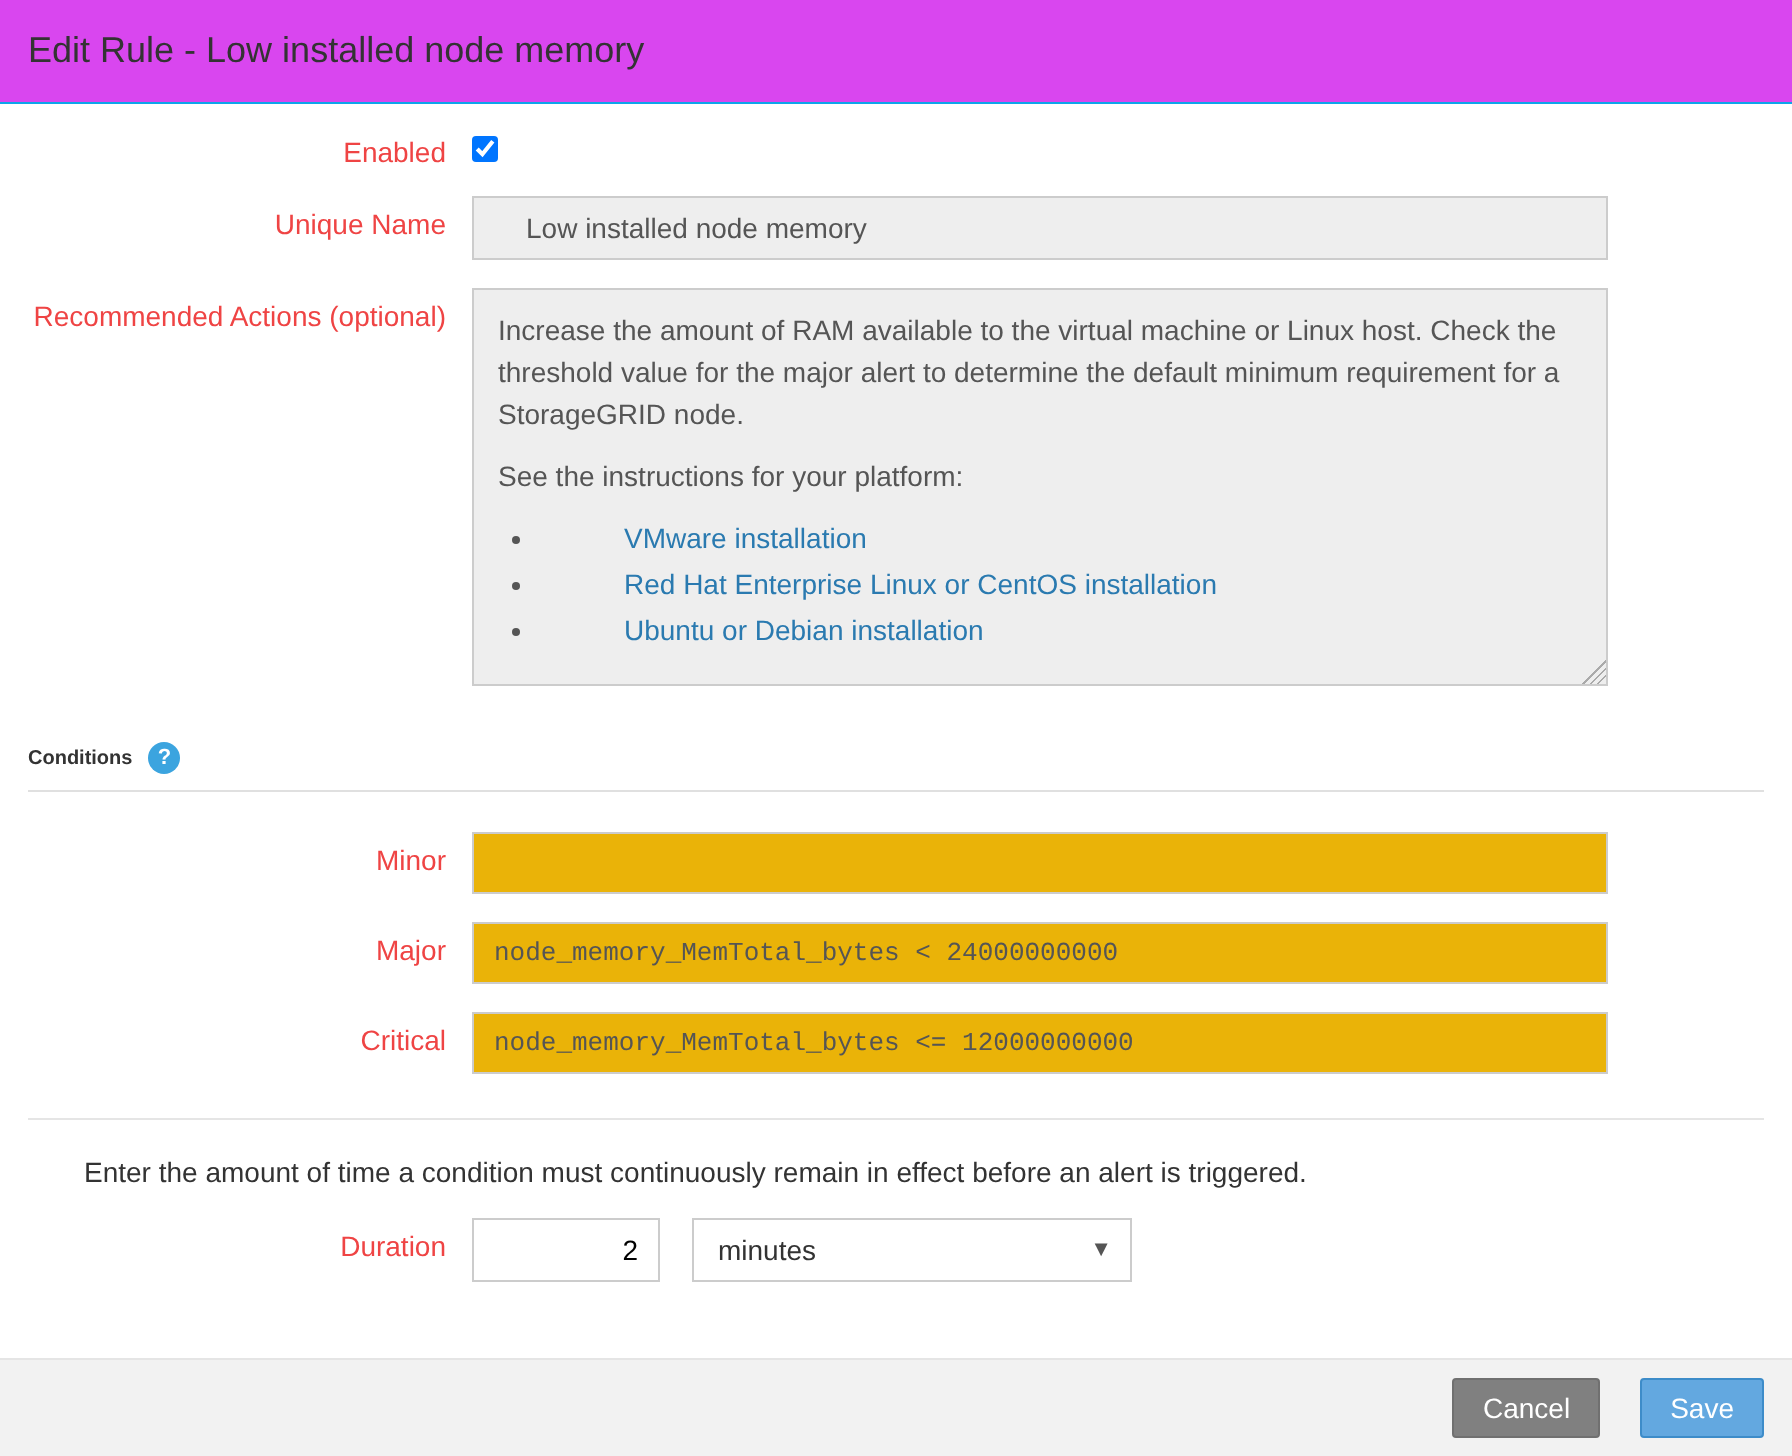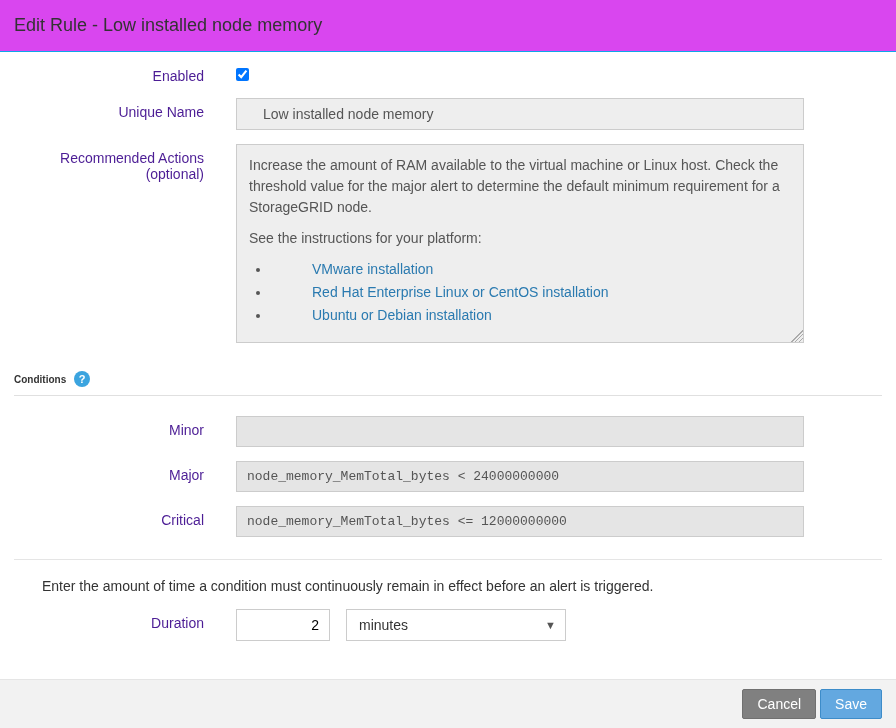--- a/index.html
+++ b/index.html
@@ -26,23 +26,23 @@
       padding: 10px 14px 6px 14px;
     }
     .form-row {
       display: flex;
       margin-bottom: 14px;
     }
     .form-label {
       width: 222px;
       min-width: 222px;
       text-align: right;
-      padding-right: 32px;
+      padding-right: 13px;
       padding-top: 6px;
-      color: #4c1d95;
+      color: #ef4444;
     }
     .checkbox-cell {
       padding-top: 6px;
     }
     .form-control {
       flex: 1;
     }
     input[type="text"].textbox, textarea.textbox {
       width: 568px;
       border: 1px solid #ccc;
@@ -96,21 +96,21 @@
       border-radius: 50%;
       background: #3ba4df;
       color: #fff;
       font-size: 11px;
       font-weight: bold;
       cursor: pointer;
     }
     .cond-input {
       width: 568px;
       border: 1px solid #ccc;
-      background: #e5e5e5;
+      background: #eab308;
       padding: 7px 10px;
       font-family: SFMono-Regular, Consolas, "Liberation Mono", Menlo, monospace;
       font-size: 13px;
       color: #555;
     }
     .divider {
       border-top: 1px solid #e5e5e5;
       margin: 22px 0 18px 0;
     }
     .hint-text {
@@ -151,21 +151,21 @@
       font-size: 11px;
     }
     .footer {
       position: absolute;
       left: 0; right: 0; bottom: 0;
       background: #f2f2f2;
       border-top: 1px solid #e5e5e5;
       padding: 9px 14px;
       display: flex;
       justify-content: flex-end;
-      gap: 4px;
+      gap: 20px;
     }
     .btn {
       padding: 6px 14px;
       font-size: 14px;
       border: 1px solid;
       cursor: pointer;
       border-radius: 2px;
     }
     .btn-cancel {
       background: #808080;

